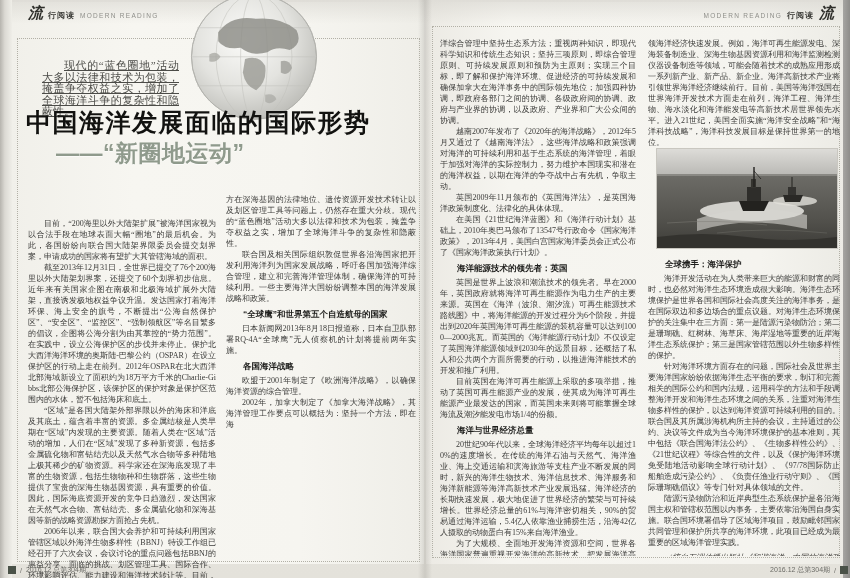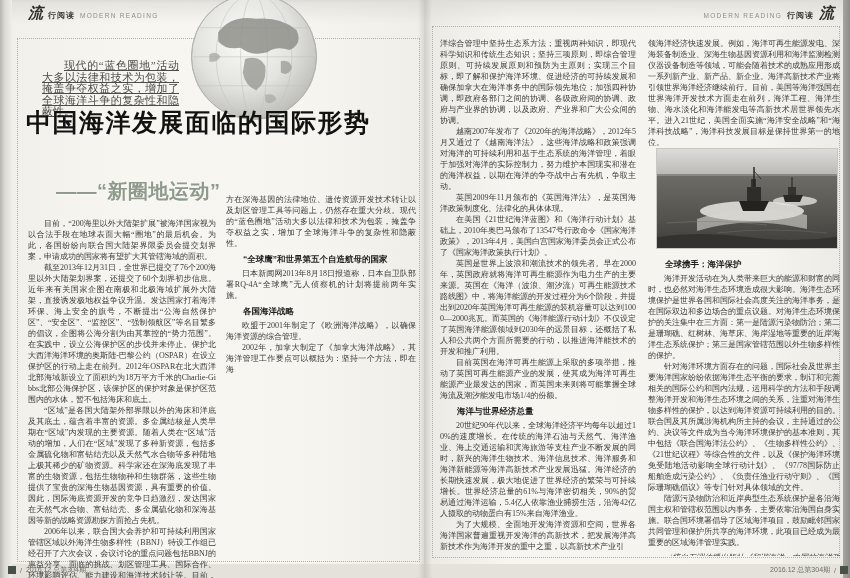--- a/index.html
+++ b/index.html
@@ -29,22 +29,22 @@
                 font-size:15px;color:#2e2e2a;line-height:1;}
   .brand-rest{font-family:"Liberation Sans",sans-serif;font-size:8px;font-weight:bold;
               letter-spacing:1px;color:#3a3a36;}
   .brand-en{font-family:"Liberation Sans",sans-serif;font-size:6.5px;letter-spacing:1.3px;color:#8f8f8a;}
   
   .intro{position:absolute;left:42px;top:60px;width:137px;font-size:11px;line-height:11.5px;
          color:#4c4c48;text-align:justify;text-indent:2em;text-decoration:underline;}
   .title1{position:absolute;left:26px;top:106px;font-family:"Liberation Sans",sans-serif;
           font-weight:700;font-size:25px;letter-spacing:1.5px;color:#121210;white-space:nowrap;}
   .title2{position:absolute;left:56px;top:138px;font-family:"Liberation Sans",sans-serif;
-          font-weight:900;font-size:20px;letter-spacing:0.5px;color:#8f9a8c;white-space:nowrap;
-          text-shadow:0 1px 0 rgba(255,255,255,.6);margin-top:40px;}
+          font-weight:900;font-size:23px;letter-spacing:0.5px;color:#8f9a8c;white-space:nowrap;
+          text-shadow:0 1px 0 rgba(255,255,255,.6);}
   
   .col{position:absolute;font-size:8px;line-height:11px;color:#3a3a38;text-align:justify;
        overflow:hidden;word-break:break-all;}
   .col-l1{left:28px;top:194px;width:188px;height:365px;margin-top:24px;}
   .col-l2{left:226px;top:194px;width:190px;height:365px;}
   .col-r1{left:440px;top:38px;width:196px;height:518px;}
   .col-r2t{left:648px;top:38px;width:192px;height:110px;}
   .col-r2b{left:648px;top:254px;width:192px;height:302px;}
   .para{margin:0;text-indent:2em;}
   .para.ni{text-indent:0;}
@@ -114,32 +114,34 @@
   <div class="title2">——“新圈地运动”</div>
 
   <div class="col col-l1">
       <p class="para">目前，“200海里以外大陆架扩展”被海洋国家视为以合法手段在地球表面大幅“圈地”的最后机会。为此，各国纷纷向联合国大陆架界限委员会提交划界案，申请成功的国家将有望扩大其管辖海域的面积。</p>
       <p class="para">截至2013年12月31日，全世界已提交了76个200海里以外大陆架划界案，还提交了60个划界初步信息。近年来有关国家企图在南极和北极海域扩展外大陆架，直接诱发极地权益争议升温。发达国家打着海洋环保、海上安全的旗号，不断提出“公海自然保护区”、“安全区”、“监控区”、“强制领航区”等名目繁多的倡议，企图将公海分割为由其掌控的“势力范围”。在实践中，设立公海保护区的步伐并未停止。保护北大西洋海洋环境的奥斯陆-巴黎公约（OSPAR）在设立保护区的行动上走在前列。2012年OSPAR在北大西洋北部海域新设立了面积约为18万平方千米的Charlie-Gibbs北部公海保护区，该保护区的保护对象是保护区范围内的水体，暂不包括海床和底土。</p>
       <p class="para">“区域”是各国大陆架外部界限以外的海床和洋底及其底土，蕴含着丰富的资源。多金属结核是人类早期在“区域”内发现的主要资源。随着人类在“区域”活动的增加，人们在“区域”发现了多种新资源，包括多金属硫化物和富钴结壳以及天然气水合物等多种陆地上极其稀少的矿物资源。科学家还在深海底发现了丰富的生物资源，包括生物物种和生物群落，这些生物提供了宝贵的深海生物基因资源，具有重要的价值。因此，国际海底资源开发的竞争日趋激烈，发达国家在天然气水合物、富钴结壳、多金属硫化物和深海基因等新的战略资源勘探方面抢占先机。</p>
       <p class="para">2006年以来，联合国大会养护和可持续利用国家管辖区域以外海洋生物多样性（BBNJ）特设工作组已经召开了六次会议，会议讨论的重点问题包括BBNJ的惠益分享、面临的挑战、划区管理工具、国际合作、环境影响评估、能力建设和海洋技术转让等。目前，有关各</p>
     </div>
   <div class="col col-l2">
       <p class="para ni">方在深海基因的法律地位、遗传资源开发技术转让以及划区管理工具等问题上，仍然存在重大分歧。现代的“蓝色圈地”活动大多以法律和技术为包装，掩盖争夺权益之实，增加了全球海洋斗争的复杂性和隐蔽性。</p>
+      <p class="para">联合国及相关国际组织敦促世界各沿海国家把开发利用海洋列为国家发展战略，呼吁各国加强海洋综合管理，建立和完善海洋管理体制，确保海洋的可持续利用。一些主要海洋大国纷纷调整本国的海洋发展战略和政策。</p>
       <h4 class="subhead">“全球鹰”和世界第五个自造航母的国家</h4>
       <p class="para">日本新闻网2013年8月18日报道称，日本自卫队部署RQ-4A“全球鹰”无人侦察机的计划将提前两年实施。</p>
       <h4 class="subhead">各国海洋战略</h4>
       <p class="para">欧盟于2001年制定了《欧洲海洋战略》，以确保海洋资源的综合管理。</p>
       <p class="para">2002年，加拿大制定了《加拿大海洋战略》，其海洋管理工作要点可以概括为：坚持一个方法，即在海</p>
     </div>
 
   <div class="col col-r1">
       <p class="para ni">洋综合管理中坚持生态系方法；重视两种知识，即现代科学知识和传统生态知识；坚持三项原则，即综合管理原则、可持续发展原则和预防为主原则；实现三个目标，即了解和保护海洋环境、促进经济的可持续发展和确保加拿大在海洋事务中的国际领先地位；加强四种协调，即政府各部门之间的协调、各级政府间的协调、政府与产业界的协调，以及政府、产业界和广大公众间的协调。</p>
       <p class="para">越南2007年发布了《2020年的海洋战略》，2012年5月又通过了《越南海洋法》，这些海洋战略和政策强调对海洋的可持续利用和基于生态系统的海洋管理，着眼于加强对海洋的实际控制力，努力维护本国现实和潜在的海洋权益，以期在海洋的争夺战中占有先机，争取主动。</p>
       <p class="para">英国2009年11月颁布的《英国海洋法》，是英国海洋政策制度化、法律化的具体体现。</p>
       <p class="para">在美国《21世纪海洋蓝图》和《海洋行动计划》基础上，2010年奥巴马颁布了13547号行政命令《国家海洋政策》，2013年4月，美国白宫国家海洋委员会正式公布了《国家海洋政策执行计划》。</p>
+      <h4 class="subhead">海洋能源技术的领先者：英国</h4>
       <p class="para">英国是世界上波浪和潮流技术的领先者。早在2000年，英国政府就将海洋可再生能源作为电力生产的主要来源。英国在《海洋（波浪、潮汐流）可再生能源技术路线图》中，将海洋能源的开发过程分为6个阶段，并提出到2020年英国海洋可再生能源的装机容量可以达到1000—2000兆瓦。而英国的《海洋能源行动计划》不仅设定了英国海洋能源领域到2030年的远景目标，还概括了私人和公共两个方面所需要的行动，以推进海洋能技术的开发和推广利用。</p>
       <p class="para">目前英国在海洋可再生能源上采取的多项举措，推动了英国可再生能源产业的发展，使其成为海洋可再生能源产业最发达的国家，而英国未来则将可能掌握全球海流及潮汐能发电市场1/4的份额。</p>
       <h4 class="subhead">海洋与世界经济总量</h4>
       <p class="para">20世纪90年代以来，全球海洋经济平均每年以超过10%的速度增长。在传统的海洋石油与天然气、海洋渔业、海上交通运输和滨海旅游等支柱产业不断发展的同时，新兴的海洋生物技术、海洋信息技术、海洋服务和海洋新能源等海洋高新技术产业发展迅猛。海洋经济的长期快速发展，极大地促进了世界经济的繁荣与可持续增长。世界经济总量的61%与海洋密切相关，90%的贸易通过海洋运输，5.4亿人依靠渔业捕捞生活，沿海42亿人摄取的动物蛋白有15%来自海洋渔业。</p>
       <p class="para">为了大规模、全面地开发海洋资源和空间，世界各海洋国家普遍重视开发海洋的高新技术，把发展海洋高新技术作为海洋开发的重中之重，以高新技术产业引</p>
     </div>
   <div class="col col-r2t">
       <p class="para ni">领海洋经济快速发展。例如，海洋可再生能源发电、深海装备制造业、深海生物基因资源利用和海洋监测检测仪器设备制造等领域，可能会随着技术的成熟应用形成一系列新产业、新产品、新企业。海洋高新技术产业将引领世界海洋经济继续前行。目前，美国等海洋强国在世界海洋开发技术方面走在前列，海洋工程、海洋生物、海水淡化和海洋能发电等高新技术居世界领先水平。进入21世纪，美国全面实施“海洋安全战略”和“海洋科技战略”，海洋科技发展目标是保持世界第一的地位。</p>
     </div>
 

